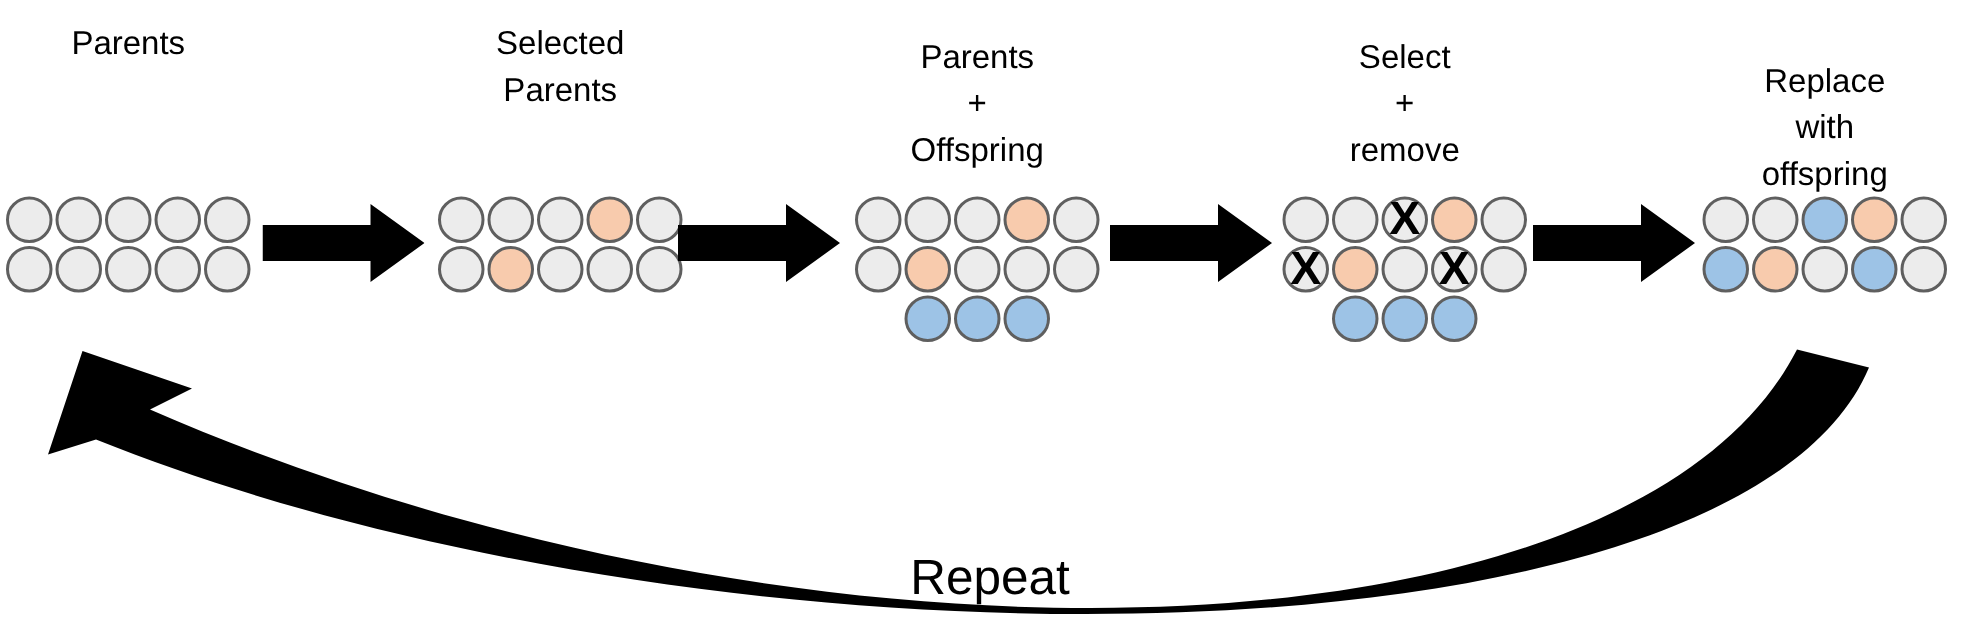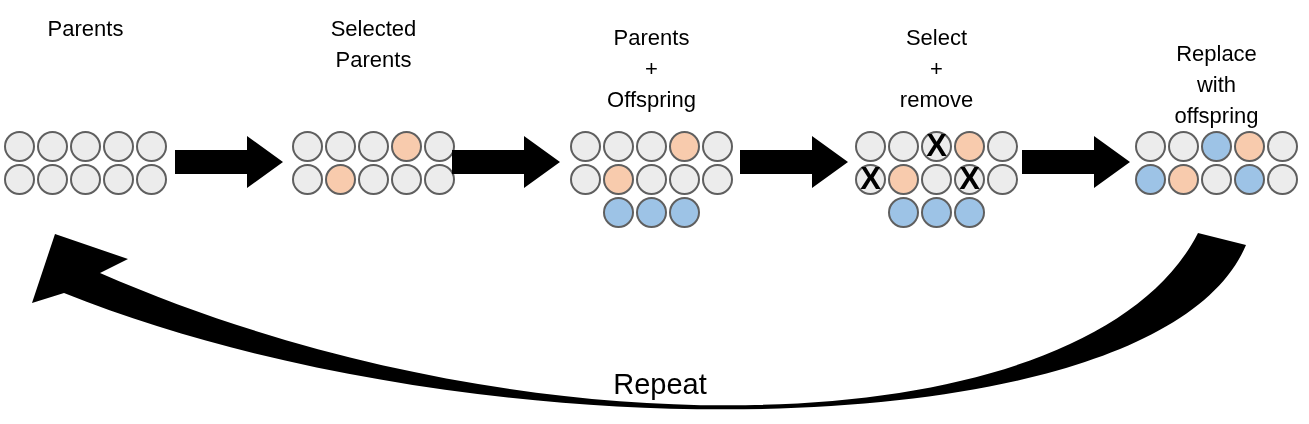--- a/index.html
+++ b/index.html
@@ -81,21 +81,21 @@
     width: 1309px; height: 424px;
     pointer-events: none;
   }
   .swoosh path { fill: var(--arrow, #000); }
 
   .repeat-label {
     position: absolute;
     left: 560px; top: 369px;
     width: 200px;
     text-align: center;
-    font-size: 29px;
+    font-size: 33px;
     line-height: 31px;
   }
 </style>
 </head>
 <body>
 
 <div class="canvas">
 
   <svg class="swoosh" viewBox="0 0 1309 424" aria-hidden="true">
     <path d="M 55 234 L 128 259 L 100 273

